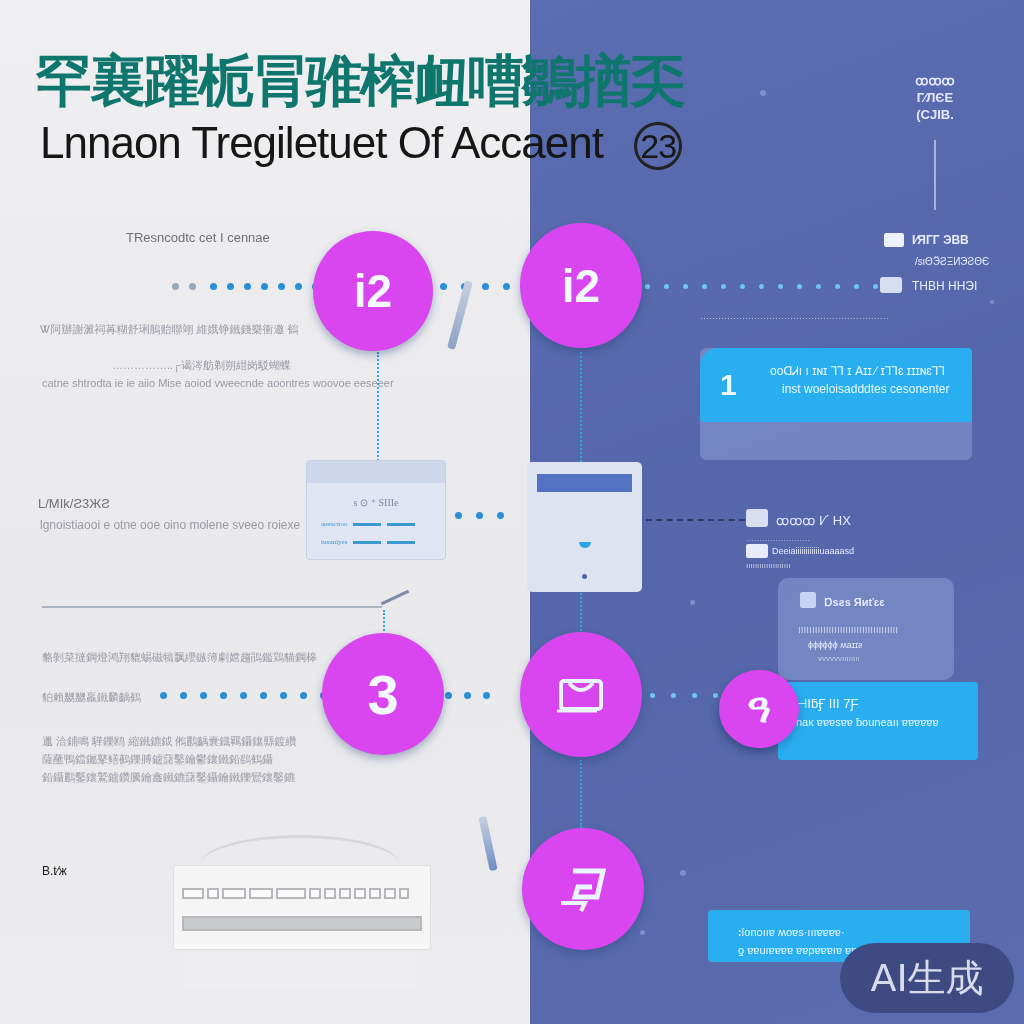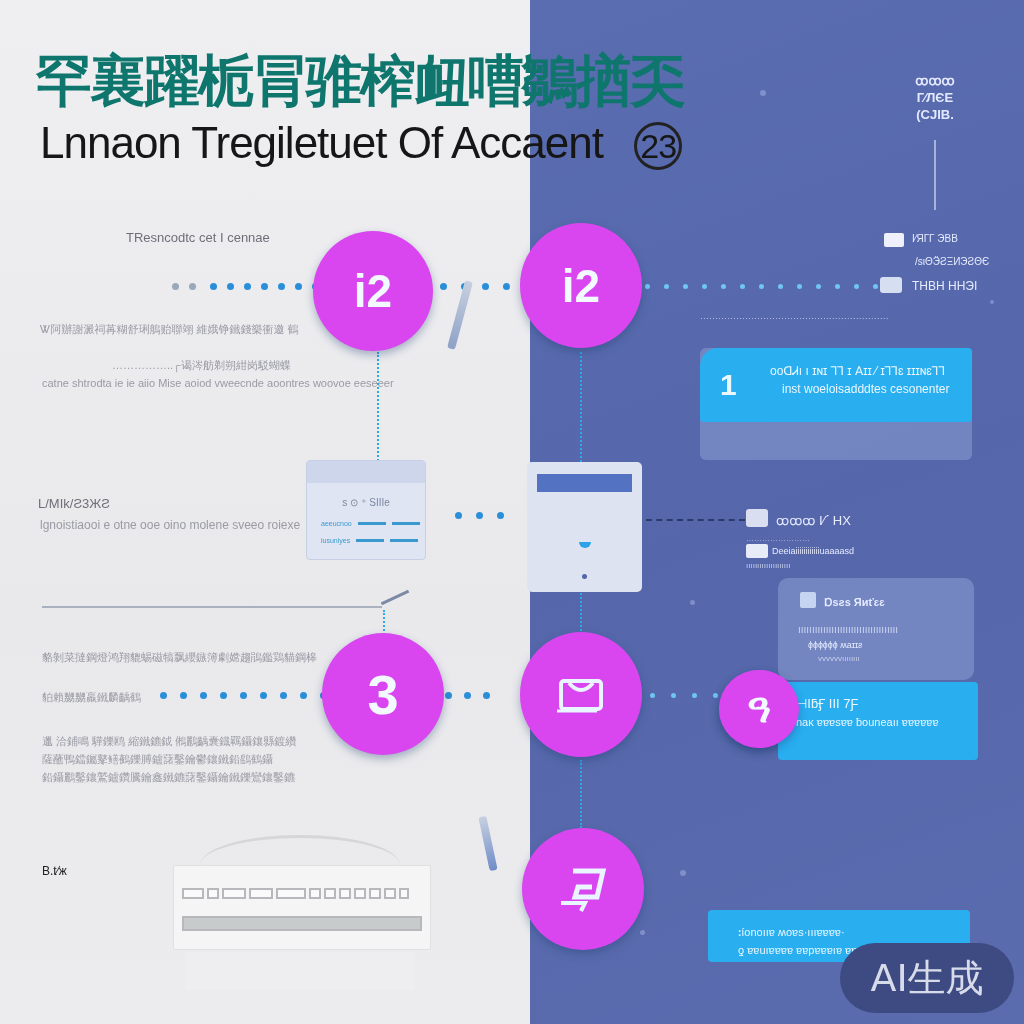--- a/index.html
+++ b/index.html
@@ -195,21 +195,21 @@
 <div class="node" style="left:719px;top:670px;width:80px;height:78px;">
   <span class="glyph" style="font-size:40px;">ዓ</span>
 </div>
 <div class="node" style="left:522px;top:828px;width:122px;height:122px;">
   <svg viewBox="0 0 60 60">
     <path d="M20 12 h30 l-6 26 h-22 l3 -10 h14" fill="none" stroke="#eaf6ff" stroke-width="5"></path>
     <path d="M8 44 h24 l-4 8" fill="none" stroke="#eaf6ff" stroke-width="4"></path>
   </svg>
 </div>
 
-<div class="card card-doc" style="left:306px;top:460px;width:120px;height:100px;">
+<div class="card card-doc" style="left:306px;top:460px;width:140px;height:100px;font-family:Liberation Serif, serif;">
   <div style="height:22px;background:#cdd6ea;"></div>
   <div style="text-align:center;font-size:10px;color:#7b86a0;margin-top:14px;">s ⊙ ⁺ SIIIe</div>
   <div style="display:flex;gap:6px;align-items:center;margin:12px 0 0 14px;">
     <span style="font-size:7px;color:#3a9ad0;">aeeucnoo</span>
     <span style="width:28px;height:3px;background:#3a9ad0;"></span>
     <span style="width:28px;height:3px;background:#3a9ad0;"></span>
   </div>
   <div style="display:flex;gap:6px;align-items:center;margin:10px 0 0 14px;">
     <span style="font-size:7px;color:#3a9ad0;">iusuniyes</span>
     <span style="width:28px;height:3px;background:#3a9ad0;"></span>
@@ -217,41 +217,41 @@
   </div>
 </div>
 
 <div class="card" style="left:527px;top:462px;width:115px;height:130px;background:#dde3f1;border-radius:5px;">
   <div style="margin:12px 10px 0;height:18px;background:#5472c2;"></div>
   <div style="position:absolute;left:52px;top:80px;width:12px;height:6px;background:#2ea2e6;border-radius:0 0 6px 6px;"></div>
   <div style="position:absolute;left:55px;top:112px;width:5px;height:5px;border-radius:50%;background:#5466a8;"></div>
 </div>
 
 <div style="position:absolute;left:884px;top:233px;width:20px;height:14px;background:#eef1fb;border-radius:2px;"></div>
-<div class="light" style="left:912px;top:233px;font-size:10px;font-weight:normal;">I⁄ЯГГ ЭΒΒ</div>
+<div class="light" style="left:912px;top:233px;font-size:12px;font-weight:bold;">I⁄ЯГГ ЭΒΒ</div>
 <div class="light" style="left:915px;top:256px;font-size:10px;">/ѕιΘӬƧΞИЭƧΘЄ</div>
 <div style="position:absolute;left:880px;top:277px;width:22px;height:16px;background:#d6def2;border-radius:3px;"></div>
 <div class="light" style="left:912px;top:279px;font-size:12px;">ΤΗΒΗ ΗΗЭΙ</div>
 <div class="light" style="left:700px;top:313px;width:274px;overflow:hidden;color:#c3ccec;font-size:9px;">·······························································</div>
 
 <div class="card card-ghost" style="left:700px;top:348px;width:272px;height:112px;"></div>
 <div class="card card-blue" style="left:700px;top:348px;width:272px;height:74px;border-radius:18px 4px 4px 4px;">
   <span style="position:absolute;left:20px;top:20px;font-size:30px;font-weight:bold;">1</span>
   <span style="position:absolute;left:70px;top:16px;font-size:12px;white-space:nowrap;">ooꓷᏗı ı ɪɴɪ ꓶꓶ ɪ ꓮɪɪ ⁄ ɪꓶꓶɛ ɪɪɪɴɛꓶꓶ</span>
   <span style="position:absolute;left:70px;top:34px;font-size:12px;white-space:nowrap;padding-left:12px;">inst woeloisadddtes cesonenter</span>
 </div>
 
 <div style="position:absolute;left:746px;top:509px;width:22px;height:18px;background:#d9def0;border-radius:3px;"></div>
 <div class="light" style="left:776px;top:511px;font-size:13px;">ꝏꝏꝏ Ι⁄ˊ ΗΧ</div>
 <div class="light" style="left:746px;top:534px;font-size:8px;color:#c8d0ee;">……………………</div>
 <div style="position:absolute;left:746px;top:544px;width:22px;height:14px;background:#e8ecf8;border-radius:2px;"></div>
 <div class="light" style="left:772px;top:546px;font-size:9px;">Deeiaiiiiiiiiiiiiuaaaasd</div>
 <div class="light" style="left:746px;top:561px;font-size:8px;color:#c8d0ee;">ıııııııııııııııııııı</div>
 
-<div class="card card-ghost" style="left:778px;top:578px;width:196px;height:102px;border-radius:10px;">
+<div class="card card-ghost" style="left:778px;top:578px;width:176px;height:102px;border-radius:10px;">
   <span style="position:absolute;left:22px;top:14px;width:16px;height:16px;background:#c6d6f2;border-radius:2px;"></span>
   <span class="light" style="left:46px;top:16px;font-size:11px;font-weight:bold;">Ɒsƨs Яиťɛɛ</span>
   <span class="light" style="left:20px;top:46px;font-size:10px;color:#d0d8f2;">ıııııııııııııııııııııııııııııııııııı</span>
   <span class="light" style="left:30px;top:62px;font-size:9px;">ɸɸɸɸɸɸ ʍaɪɪƨ</span>
   <span class="light" style="left:40px;top:76px;font-size:8px;color:#c6cfee;">vvvvvvıııııııı</span>
 </div>
 
 <div class="card card-blue" style="left:778px;top:682px;width:200px;height:78px;">
   <span style="position:absolute;left:18px;top:14px;font-size:13px;white-space:nowrap;">⊣IƃӺ  IIΙ  7Ƒ</span>
   <span style="position:absolute;left:18px;top:34px;font-size:11px;white-space:nowrap;">nаĸ ɐɐɐsɐɐ ƀouneaıı ɐɐɐɐɐɐ</span>

